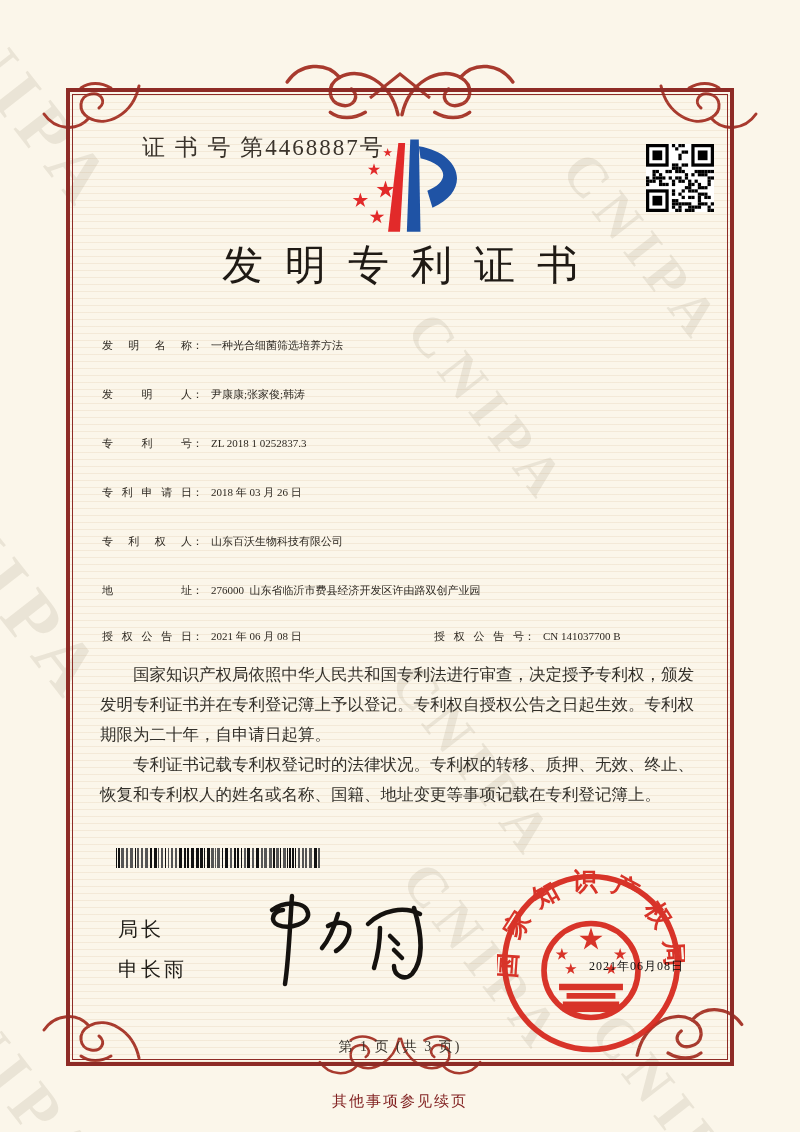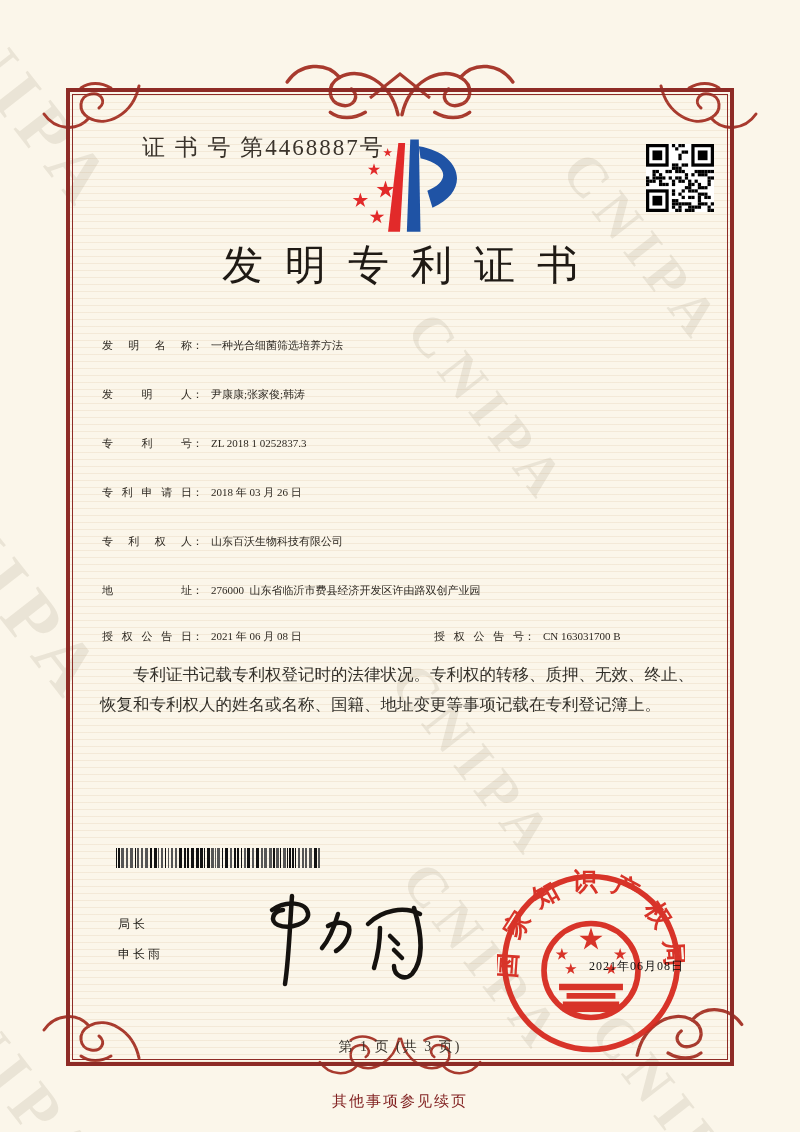--- a/index.html
+++ b/index.html
@@ -40,21 +40,21 @@
   .row .colon{margin-right:8px;}
   .row .value{white-space:pre-wrap;}
   .row2group{display:inline-block;}
   
   .paras{position:absolute;left:30px;right:26px;top:568px;font-size:16.5px;line-height:1.82;color:#33302a;}
   .paras p{margin:0;text-indent:2em;}
   
   .barcode{position:absolute;left:46px;top:756px;width:206px;height:20px;}
   
   .director{position:absolute;left:48px;top:824px;font-family:Liberation Serif, serif;
-    font-size:12px;color:#23201b;letter-spacing:3px;}
+    font-size:20px;color:#23201b;letter-spacing:3px;}
   .director .name{margin-top:13px;}
   .sig{position:absolute;left:158px;top:794px;width:220px;height:104px;}
   .seal{position:absolute;left:427px;top:777px;width:188px;height:188px;opacity:.94;}
   .sealdate{
     position:absolute;left:404px;top:866px;width:210px;text-align:right;
     font-size:12px;letter-spacing:1px;color:#111;mix-blend-mode:multiply;
   }
   .pageinfo{position:absolute;left:0;top:946px;width:100%;text-align:center;font-size:14px;color:#3a332b;letter-spacing:2px;}
   .footnote{position:absolute;left:0;top:1092px;width:100%;text-align:center;font-size:15px;color:#7f1d1d;letter-spacing:2px;}
 </style>
@@ -275,25 +275,26 @@
     <span class="label">专利权人</span><span class="colon">：</span><span class="value">山东百沃生物科技有限公司</span>
   </div>
   <div class="row" style="top:491px">
     <span class="label">地址</span><span class="colon">：</span><span class="value">276000  山东省临沂市费县经济开发区许由路双创产业园</span>
   </div>
   <div class="row" style="top:537px">
     <span class="row2group">
       <span class="label">授权公告日</span><span class="colon">：</span><span class="value">2021 年 06 月 08 日</span>
     </span>
     <span class="row2group" style="position:absolute;left:332px">
-      <span class="label">授权公告号</span><span class="colon">：</span><span class="value">CN 163031700 B</span>
+      <span class="label">授权公告号</span><span class="colon">：</span><span class="value">CN 141037700 B</span>
     </span>
   </div>
 
   <div class="paras">
+    <p>国家知识产权局依照中华人民共和国专利法进行审查，决定授予专利权，颁发发明专利证书并在专利登记簿上予以登记。专利权自授权公告之日起生效。专利权期限为二十年，自申请日起算。</p>
     <p>专利证书记载专利权登记时的法律状况。专利权的转移、质押、无效、终止、恢复和专利权人的姓名或名称、国籍、地址变更等事项记载在专利登记簿上。</p>
   </div>
 
   <svg class="barcode" id="barcode">
       <rect x="0" y="0" width="1" height="20" fill="#111"></rect>
       <rect x="2" y="0" width="2" height="20" fill="#111"></rect>
       <rect x="5" y="0" width="3" height="20" fill="#555"></rect>
       <rect x="10" y="0" width="2" height="20" fill="#555"></rect>
       <rect x="14" y="0" width="3" height="20" fill="#555"></rect>
       <rect x="19" y="0" width="1" height="20" fill="#111"></rect>

